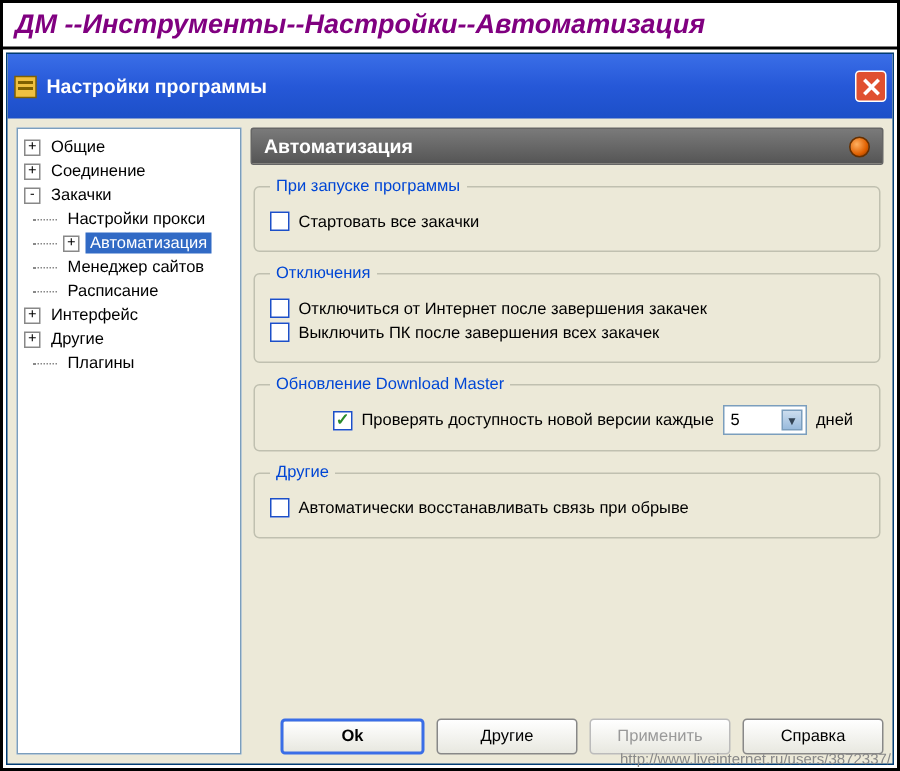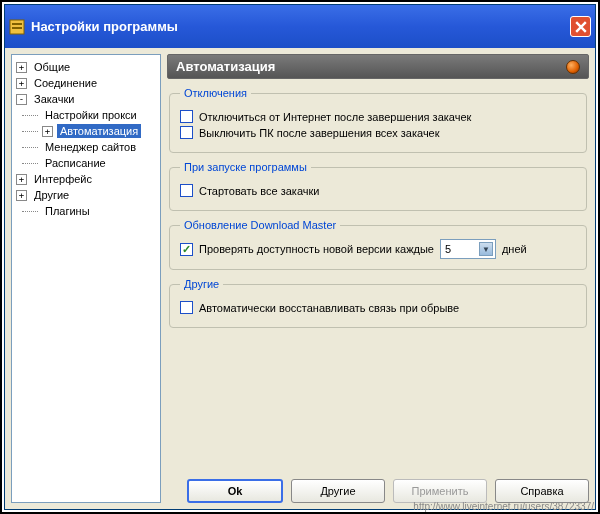--- a/index.html
+++ b/index.html
@@ -36,35 +36,38 @@
 
 .form-area { flex: 1; display: flex; flex-direction: column; gap: 8px; padding: 2px; overflow: auto; }
 
 fieldset { border: 1px solid #c0c0b0; border-radius: 4px; padding: 8px 10px 10px; }
 legend { color: #0046d5; padding: 0 4px; font-size: 11px; }
 
 .check-row { display: flex; align-items: center; gap: 6px; margin: 3px 0; }
 .chk { width: 13px; height: 13px; border: 1px solid #1c4fc8; background: #fff; display: inline-flex; align-items: center; justify-content: center; cursor: pointer; }
 .chk.checked::after { content: "✓"; color: #2a8a2a; font-size: 11px; font-weight: bold; line-height: 1; }
 
-.inline-row { display: flex; align-items: center; gap: 6px; flex-wrap: wrap; }
+.inline-row { display: flex; align-items: center; gap: 6px; flex-wrap: wrap; margin-left: 42px; }
 .num-select { border: 1px solid #7b9ebd; background: #fff; width: 56px; height: 20px; display: inline-flex; align-items: center; padding: 0 4px; position: relative; cursor: pointer; }
 .num-select .arrow { position: absolute; right: 2px; top: 2px; bottom: 2px; width: 14px; background: linear-gradient(#cde, #9bd); border: 1px solid #7b9ebd; display: flex; align-items: center; justify-content: center; font-size: 8px; color: #345; }
 
 .button-bar { display: flex; gap: 8px; padding: 6px 0 0; margin-left: 20px; }
 .btn { flex: 1; height: 24px; border: 1px solid #888; border-radius: 3px; background: linear-gradient(#fff, #e8e8e0); display: flex; align-items: center; justify-content: center; cursor: pointer; font-size: 11px; }
 .btn.default { border: 2px solid #3a6ee7; font-weight: bold; }
 .btn.disabled { color: #999; border-color: #bbb; cursor: default; }
 
 .watermark { position: fixed; right: 6px; bottom: 2px; font-size: 10px; color: #888; font-family: Arial; }
 </style>
 </head>
 <body>
 
 <div class="outer-border">
+  <div class="page-header">
+    <h1>ДМ --Инструменты--Настройки--Автоматизация</h1>
+  </div>
 
   <div class="window">
     <div class="titlebar">
       <span class="app-icon">
         <svg viewBox="0 0 16 16">
             <rect x="1" y="1" width="14" height="14" fill="#f0c040" stroke="#806000"></rect>
             <rect x="3" y="4" width="10" height="2" fill="#806000"></rect>
             <rect x="3" y="8" width="10" height="2" fill="#806000"></rect>
           </svg>
       </span>
@@ -117,36 +120,36 @@
         </div>
 
       <div class="right-panel">
         <div class="section-header">
           <span class="sh-text">Автоматизация</span>
           <span class="dot"></span>
         </div>
 
         <div class="form-area">
           <fieldset>
+            <legend>При запуске программы</legend>
+            <div class="check-row">
+              <span class="chk"></span>
+              <span>Стартовать все закачки</span>
+            </div>
+          </fieldset>
+
+          <fieldset>
             <legend>Отключения</legend>
             <div class="check-row">
               <span class="chk"></span>
               <span>Отключиться от Интернет после завершения закачек</span>
             </div>
             <div class="check-row">
               <span class="chk"></span>
               <span>Выключить ПК после завершения всех закачек</span>
-            </div>
-          </fieldset>
-
-          <fieldset>
-            <legend>При запуске программы</legend>
-            <div class="check-row">
-              <span class="chk"></span>
-              <span>Стартовать все закачки</span>
             </div>
           </fieldset>
 
           <fieldset>
             <legend>Обновление Download Master</legend>
             <div class="inline-row">
               <span class="chk checked"></span>
               <span>Проверять доступность новой версии каждые</span>
               <span class="num-select">
                 <span>5</span>

